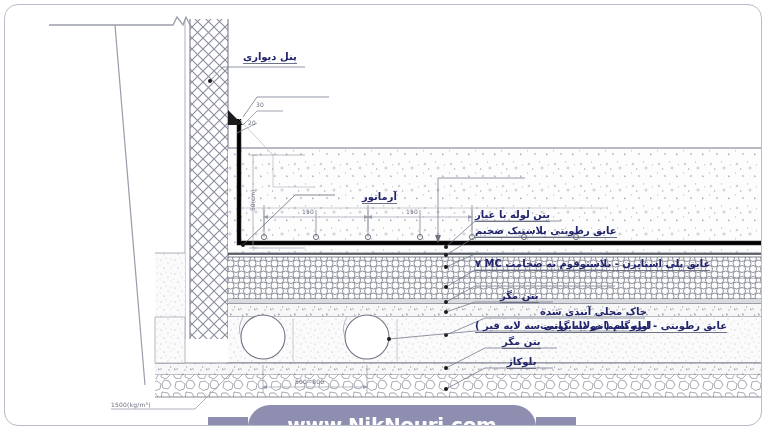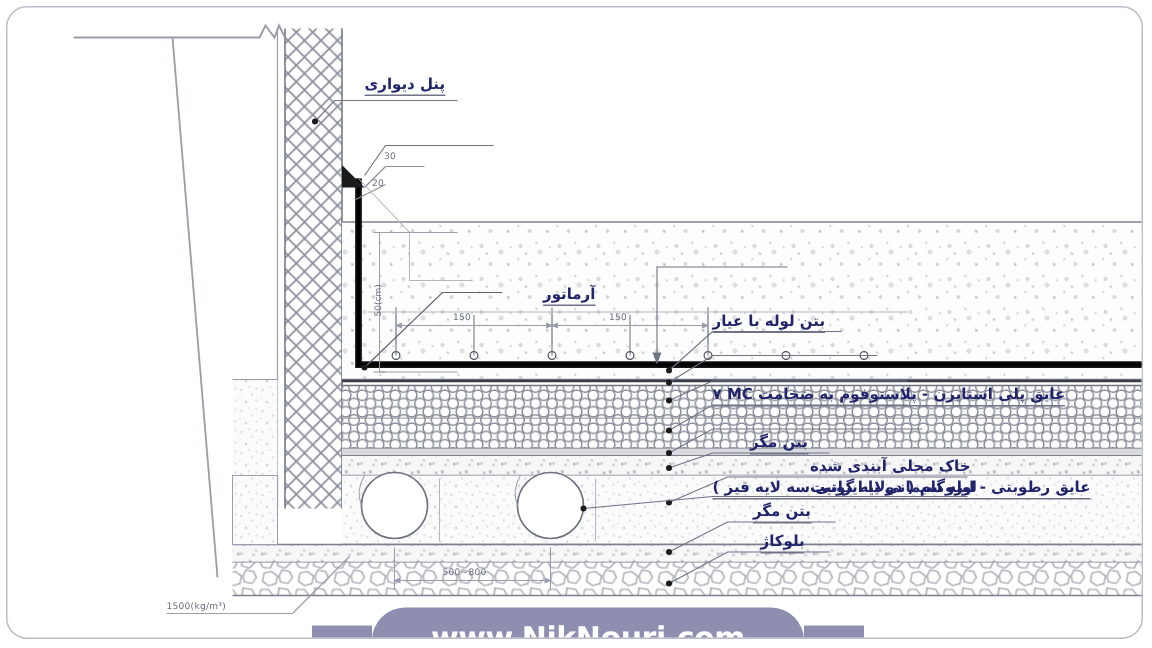--- a/index.html
+++ b/index.html
@@ -328,20 +328,21 @@
     </svg>
 
     <div class="lbl u" style="left:238px;top:46px;">پنل دیواری</div>
 
 
     <div class="lbl u" style="left:357px;top:174px;margin-top:12px;">آرماتور</div>
 
 
     <div class="lbl u" style="left:470px;top:204px;">بتن لوله با عیار</div>
 
+    <div class="lbl u" style="left:470px;top:220px;">عایق رطوبتی پلاستیک ضخیم</div>
 
 
     <div class="lbl u" style="left:470px;top:253px;">عایق پلی استایرن - پلاستوفوم به ضخامت CM ۷</div>
 
     <div class="lbl u" style="left:470px;top:269px;margin-top:46px;">عایق رطوبتی - ایزوگام ( دولایه گونی سه لایه قیر )</div>
 
     <div class="lbl u" style="left:495px;top:285px;">بتن مگر</div>
 
     <div class="lbl" style="left:535px;top:301px;">خاک محلی آبندی شده</div>
 

